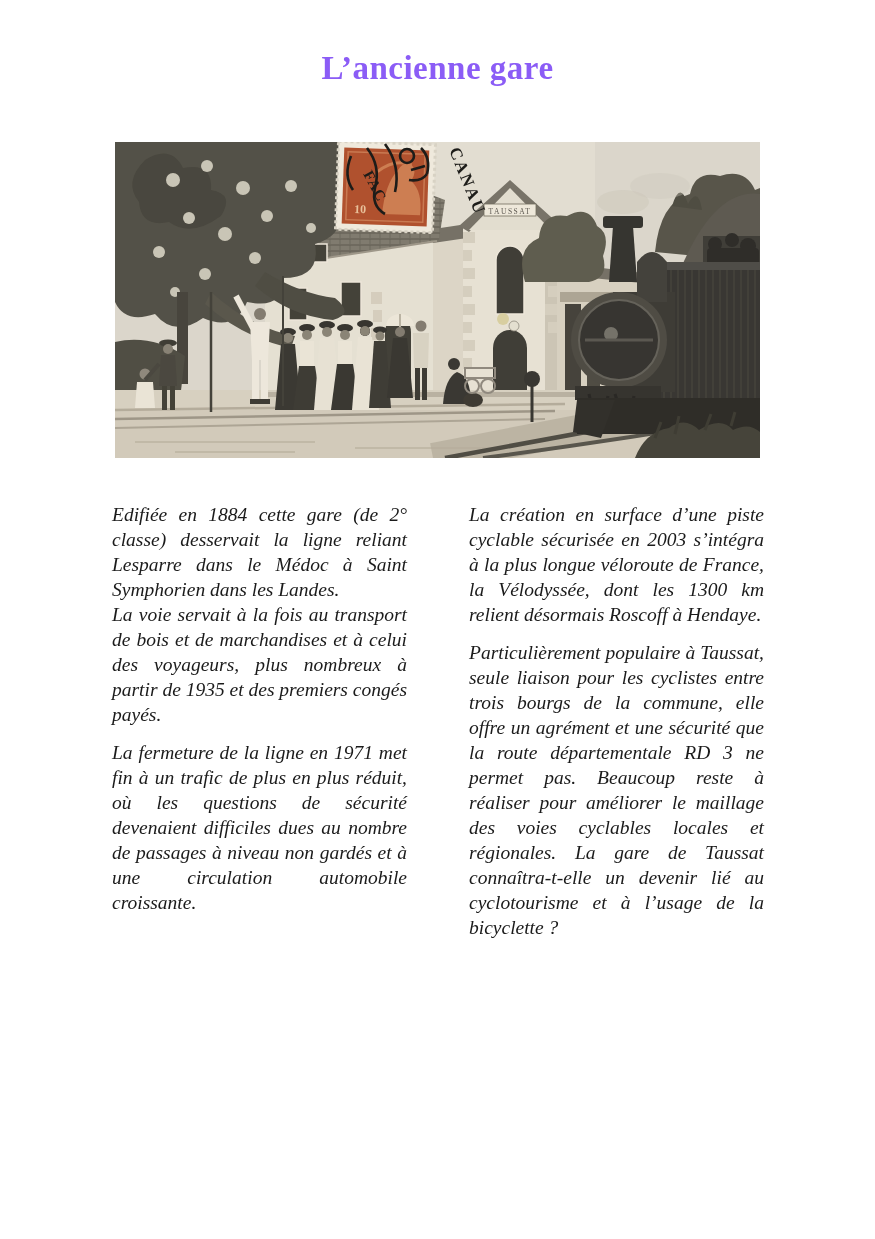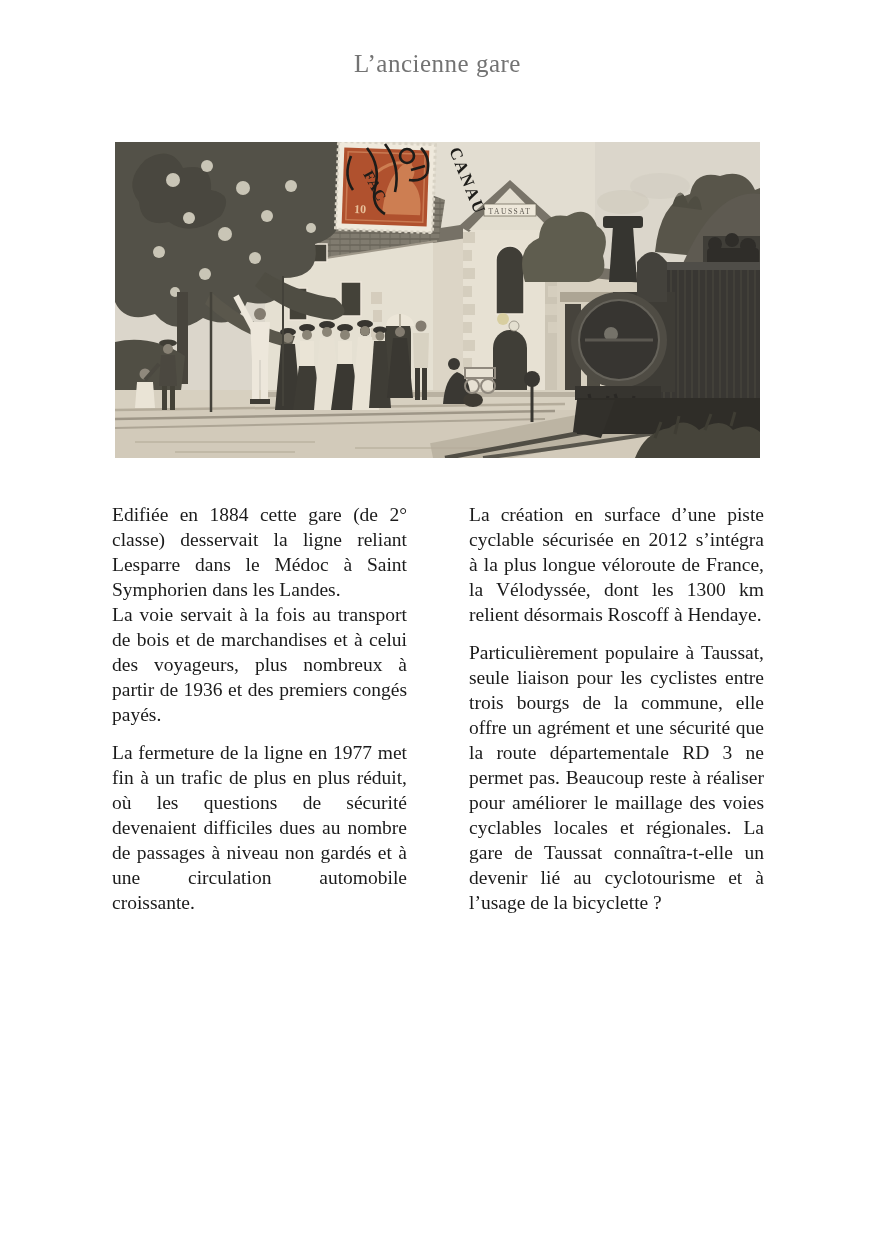--- a/index.html
+++ b/index.html
@@ -3,31 +3,31 @@
 <meta charset="utf-8">
 <style>
   html,body{margin:0;padding:0;}
   body{
     width:875px;height:1239px;background:#ffffff;position:relative;
     font-family:"Liberation Serif","DejaVu Serif",serif;
     -webkit-font-smoothing:antialiased;
   }
   .page-title{
     position:absolute;top:50px;left:0;width:100%;
-    text-align:center;font-size:25px;font-weight:normal;
-    color:#737373;letter-spacing:.5px;margin:0;
+    text-align:center;font-size:33px;font-weight:bold;
+    color:#8b5cf6;letter-spacing:.5px;margin:0;
   }
   .photo-wrap{
     position:absolute;left:115px;top:142px;width:645px;height:316px;
     overflow:hidden;background:#d8d4c9;
   }
   .photo-wrap svg{display:block;width:645px;height:316px;}
   .columns{
     position:absolute;left:112px;top:502px;width:652px;
-    display:flex;gap:62px;
+    display:flex;gap:62px;font-style:italic;
   }
   .col{
     width:295px;text-align:justify;
     font-size:19.5px;line-height:25px;color:#1b1b1b;
   }
   .col p{margin:0 0 13px 0;}
   .col p.tight{margin-bottom:0;}
   text{font-family:"Liberation Serif","DejaVu Serif",serif;}
 </style>
 </head>
@@ -294,20 +294,20 @@
       <path d="M306,6 q10,10 6,26"></path>
       <path d="M236,14 q-8,20 2,34"></path>
     </g>
   </g>
 </svg>
 </div>
 
 <div class="columns">
   <div class="col">
     <p class="tight">Edifiée en 1884 cette gare (de 2° classe) desservait la ligne reliant Lesparre dans le Médoc à Saint Symphorien dans les Landes.</p>
-    <p>La voie servait à la fois au transport de bois et de marchandises et à celui des voyageurs, plus nombreux à partir de 1936 et des premiers congés payés.</p>
-    <p>La fermeture de la ligne en 1977 met fin à un trafic de plus en plus réduit, où les questions de sécurité devenaient difficiles dues au nombre de passages à niveau non gardés et à une circulation automobile croissante.</p>
+    <p>La voie servait à la fois au transport de bois et de marchandises et à celui des voyageurs, plus nombreux à partir de 1935 et des premiers congés payés.</p>
+    <p>La fermeture de la ligne en 1971 met fin à un trafic de plus en plus réduit, où les questions de sécurité devenaient difficiles dues au nombre de passages à niveau non gardés et à une circulation automobile croissante.</p>
   </div>
   <div class="col">
-    <p>La création en surface d’une piste cyclable sécurisée en 2012 s’intégra à la plus longue véloroute de France, la Vélodyssée, dont les 1300 km relient désormais Roscoff à Hendaye.</p>
+    <p>La création en surface d’une piste cyclable sécurisée en 2003 s’intégra à la plus longue véloroute de France, la Vélodyssée, dont les 1300 km relient désormais Roscoff à Hendaye.</p>
     <p>Particulièrement populaire à Taussat, seule liaison pour les cyclistes entre trois bourgs de la commune, elle offre un agrément et une sécurité que la route départementale RD 3 ne permet pas. Beaucoup reste à réaliser pour améliorer le maillage des voies cyclables locales et régionales. La gare de Taussat connaîtra-t-elle un devenir lié au cyclotourisme et à l’usage de la bicyclette ?</p>
   </div>
 </div>
 
 </body></html>

